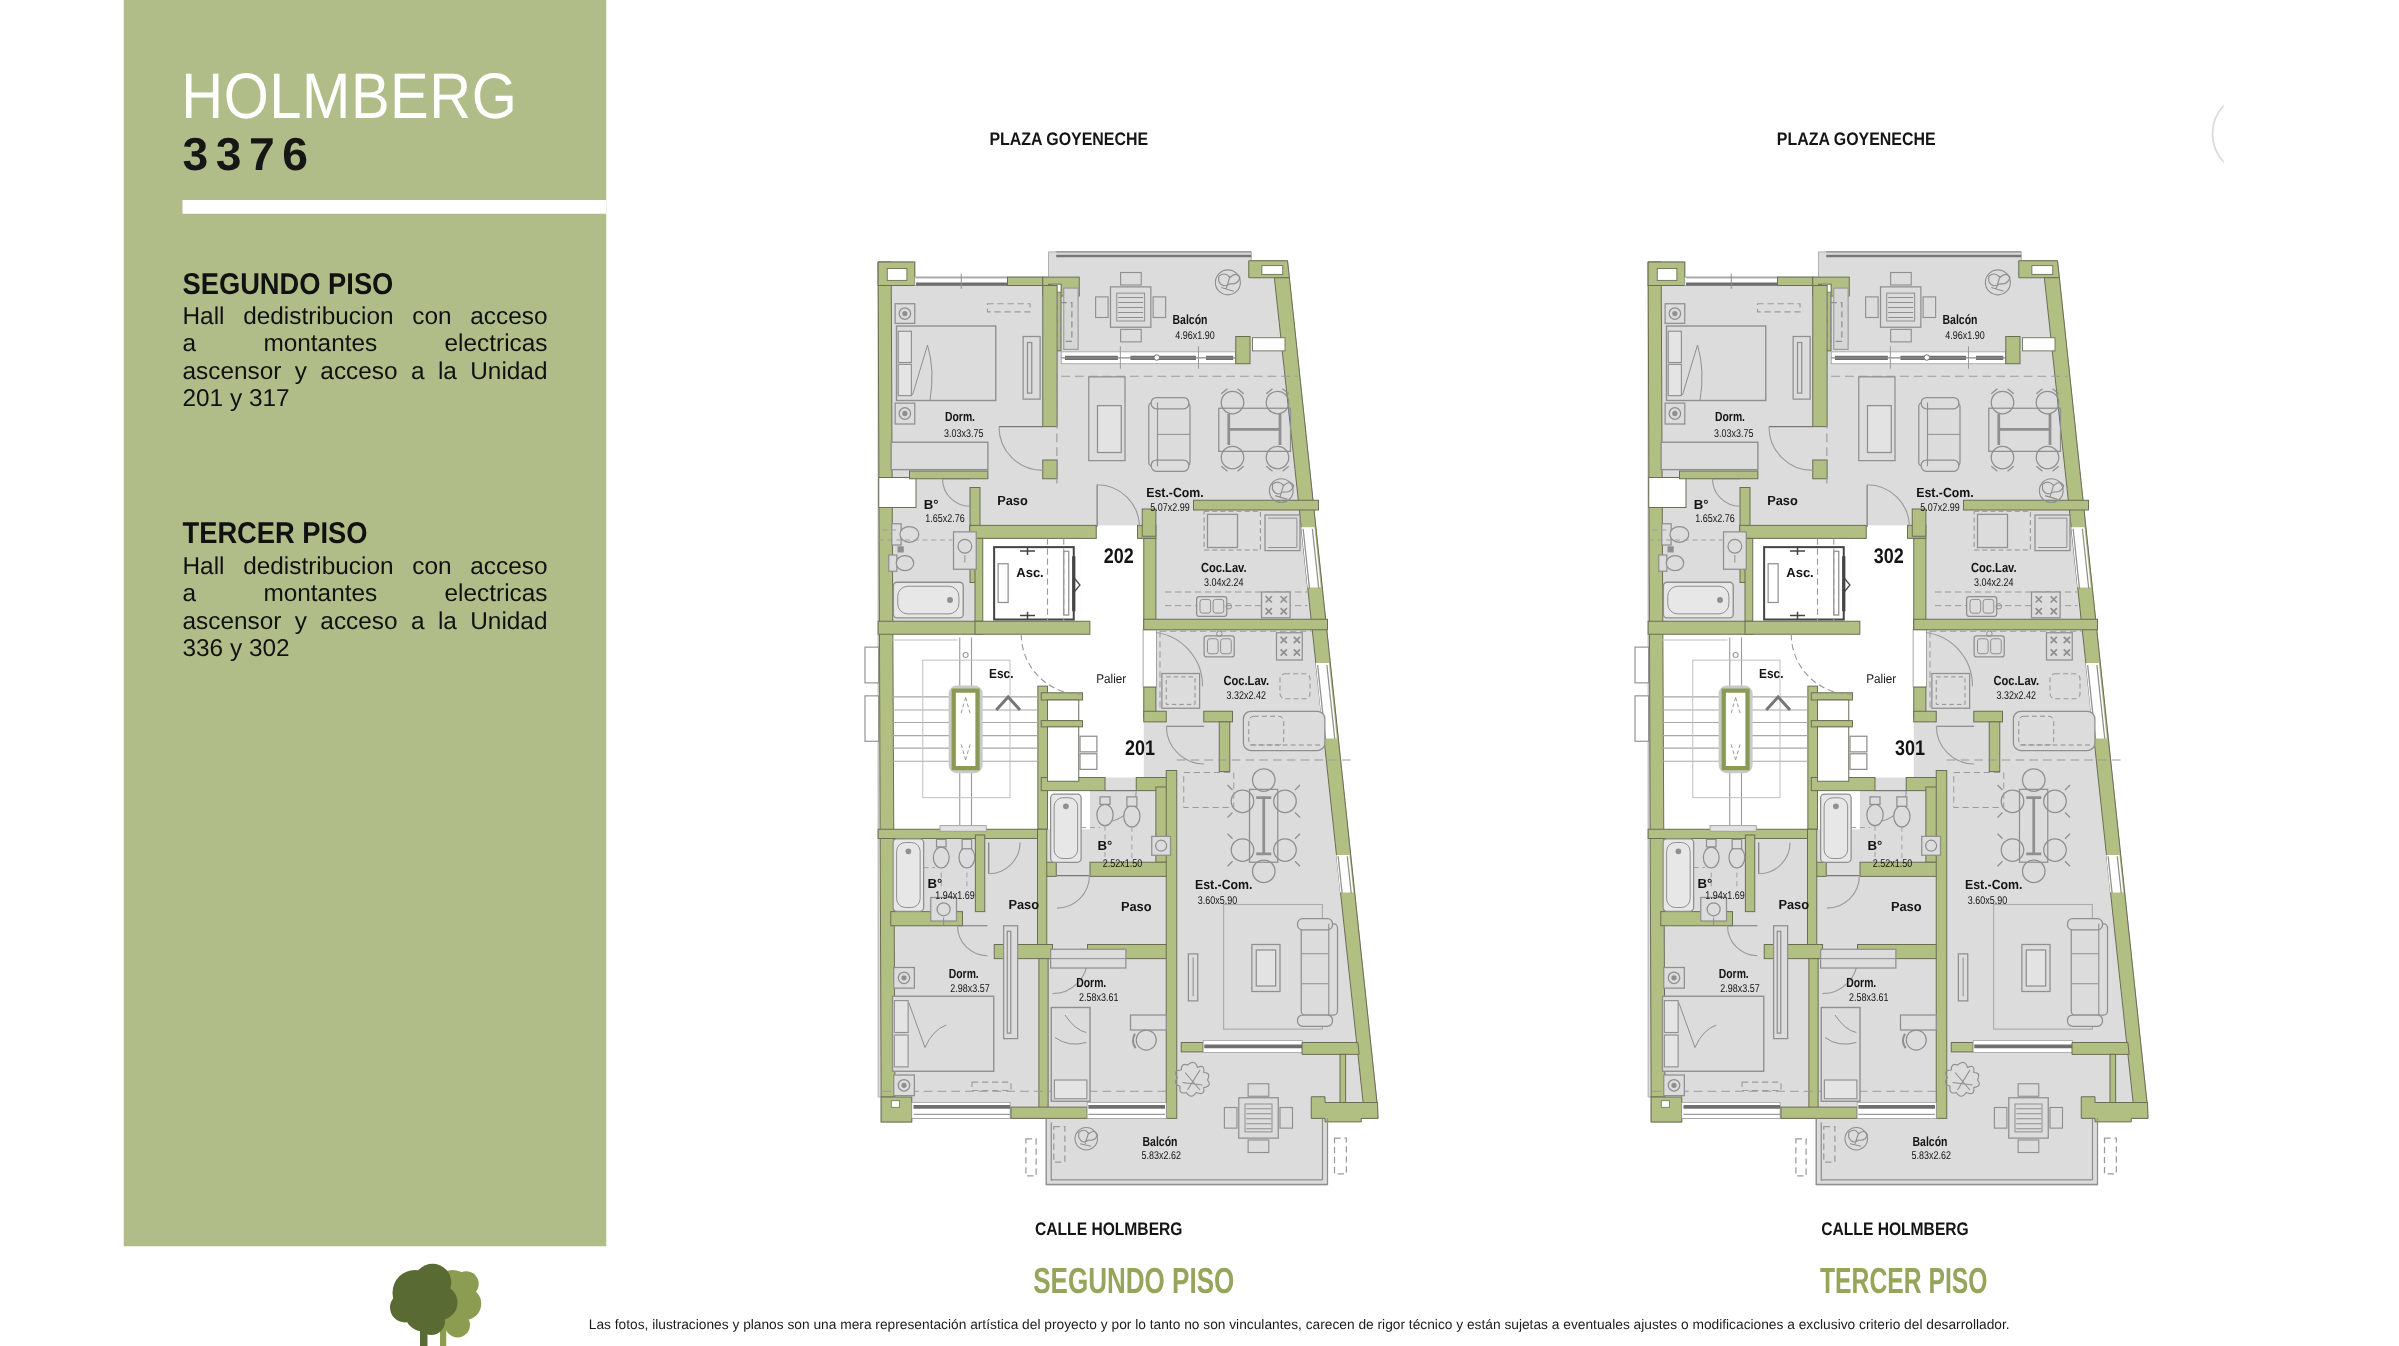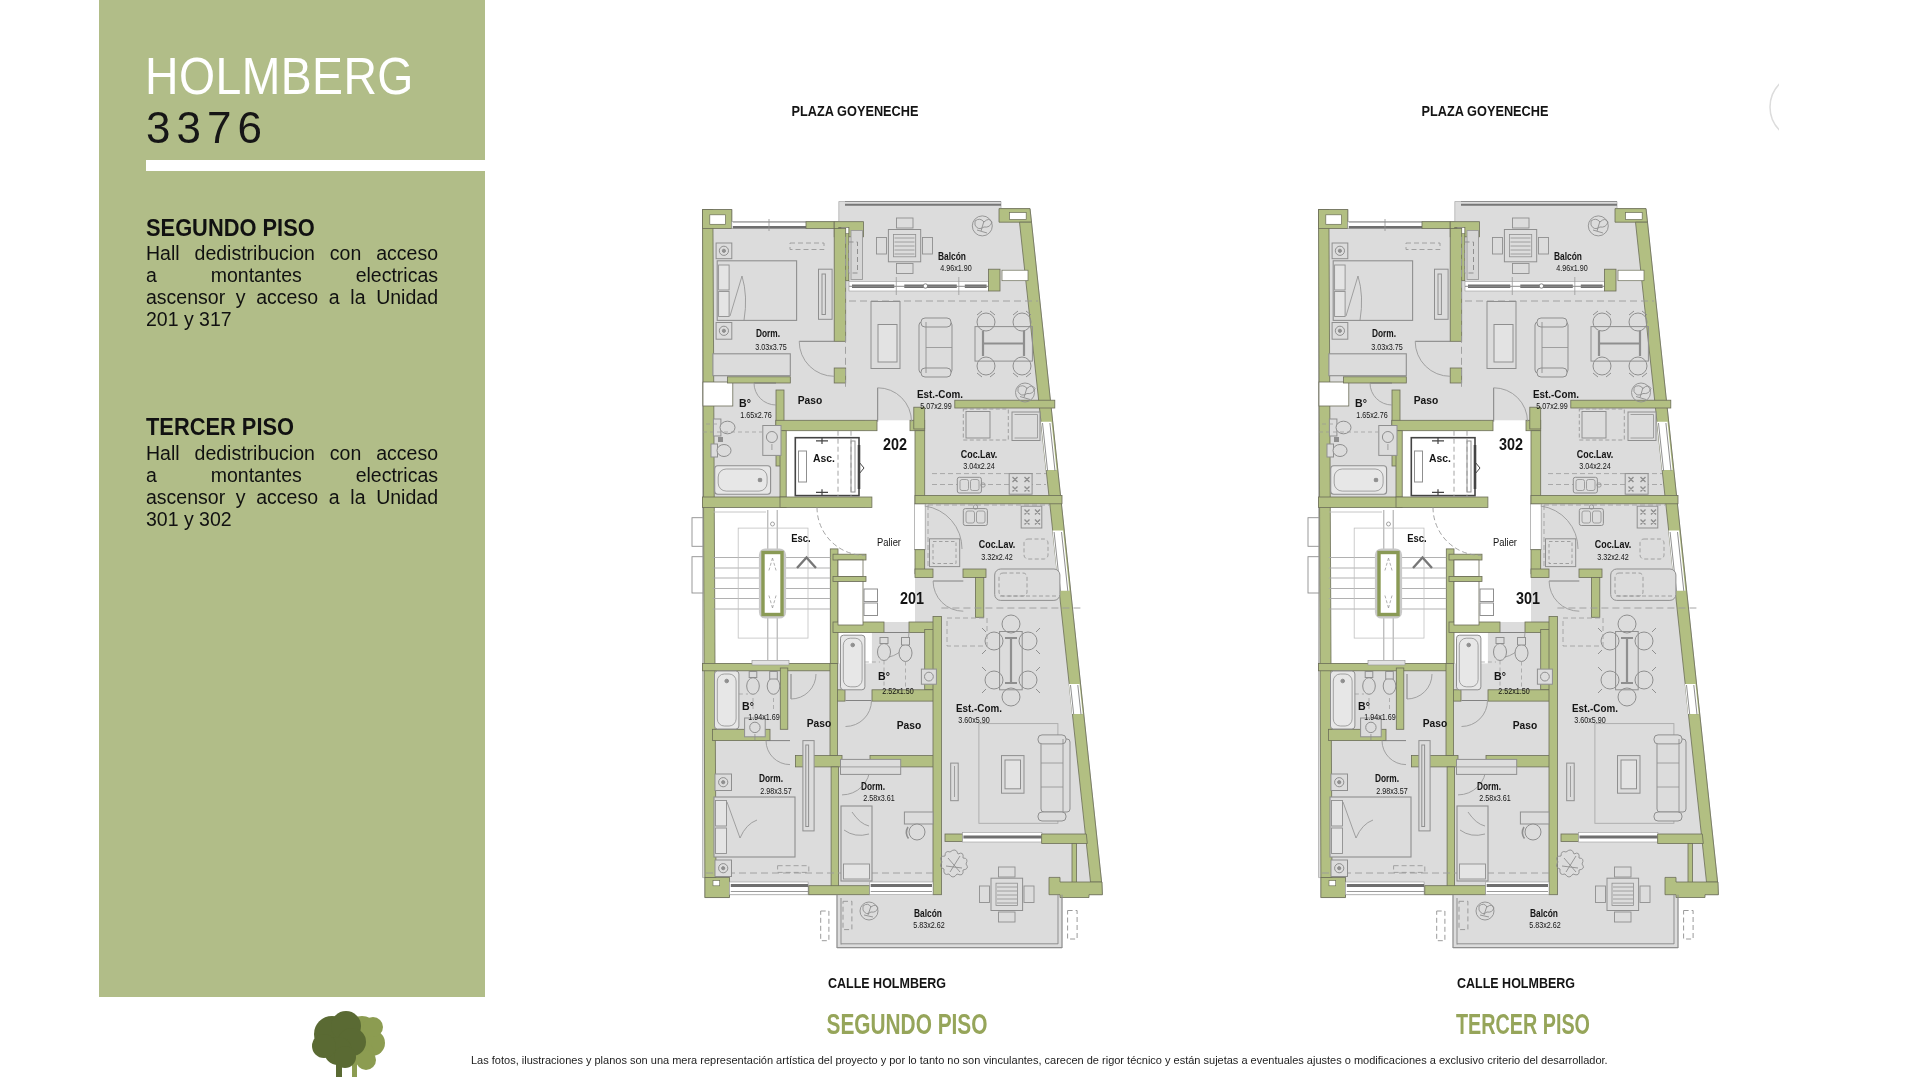--- a/index.html
+++ b/index.html
@@ -9,40 +9,40 @@
   .abs{position:absolute;}
 </style>
 </head>
 <body>
 <div id="page">
 
 <div class="abs" style="left:99px;top:0;width:386px;height:997px;background:#b1bd88;"></div>
 
 <div class="abs" style="left:145px;top:46px;width:400px;color:#ffffff;font-size:51.5px;letter-spacing:0.5px;font-weight:400;transform:scaleX(0.90);transform-origin:0 0;">HOLMBERG</div>
 
-<div class="abs" style="left:146px;top:103px;width:340px;color:#161616;font-size:44px;letter-spacing:6px;font-weight:normal;">3376</div>
+<div class="abs" style="left:146px;top:103px;width:340px;color:#161616;font-size:37px;letter-spacing:6px;font-weight:bold;">3376</div>
 
 <div class="abs" style="left:146px;top:160px;width:339px;height:11px;background:#ffffff;"></div>
 
 <div class="abs" style="left:146px;top:214px;width:300px;color:#111;font-size:24px;font-weight:bold;transform:scaleX(0.91);transform-origin:0 0;">SEGUNDO PISO</div>
 
 <div class="abs" style="left:146px;top:242px;width:292px;color:#111;font-size:19.5px;line-height:22px;">
 <div style="text-align:justify;text-align-last:justify;">Hall dedistribucion con acceso</div>
 <div style="text-align:justify;text-align-last:justify;">a montantes electricas</div>
 <div style="text-align:justify;text-align-last:justify;">ascensor y acceso a la Unidad</div>
 <div>201 y 317</div>
 </div>
 
 <div class="abs" style="left:146px;top:413px;width:300px;color:#111;font-size:24px;font-weight:bold;transform:scaleX(0.91);transform-origin:0 0;">TERCER PISO</div>
 
 <div class="abs" style="left:146px;top:442px;width:292px;color:#111;font-size:19.5px;line-height:22px;">
 <div style="text-align:justify;text-align-last:justify;">Hall dedistribucion con acceso</div>
 <div style="text-align:justify;text-align-last:justify;">a montantes electricas</div>
 <div style="text-align:justify;text-align-last:justify;">ascensor y acceso a la Unidad</div>
-<div>301 y 302</div>
+<div>336 y 302</div>
 </div>
 
 <div class="abs" style="left:471px;top:1054px;color:#1c1c1c;font-size:11px;white-space:nowrap;">Las fotos, ilustraciones y planos son una mera representación artística del proyecto y por lo tanto no son vinculantes, carecen de rigor técnico y están sujetas a eventuales ajustes o modificaciones a exclusivo criterio del desarrollador.</div>
 
 <svg class="abs" style="left:0;top:0" width="1919" height="1077" viewBox="0 0 1919 1077">
 <defs>
 <g id="plan" font-family="Liberation Sans, sans-serif">
 
 <polygon points="704.9,209.6 731.8,209.6 731.8,221.7 838.8,221.7 838.8,201.5 1001,201.5 1001,208.6 1030,208.6 1101.6,882.1 1102.4,894.7 1062,894.7 1062,948 837,948 837,894.7 729.4,894.7 729.4,897.6 704.9,897.6 704.9,877.6 702.5,877.6 702.5,209.6" fill="#dcdcdc" stroke="#b0b0b0" stroke-width="0.8"></polygon>
 

